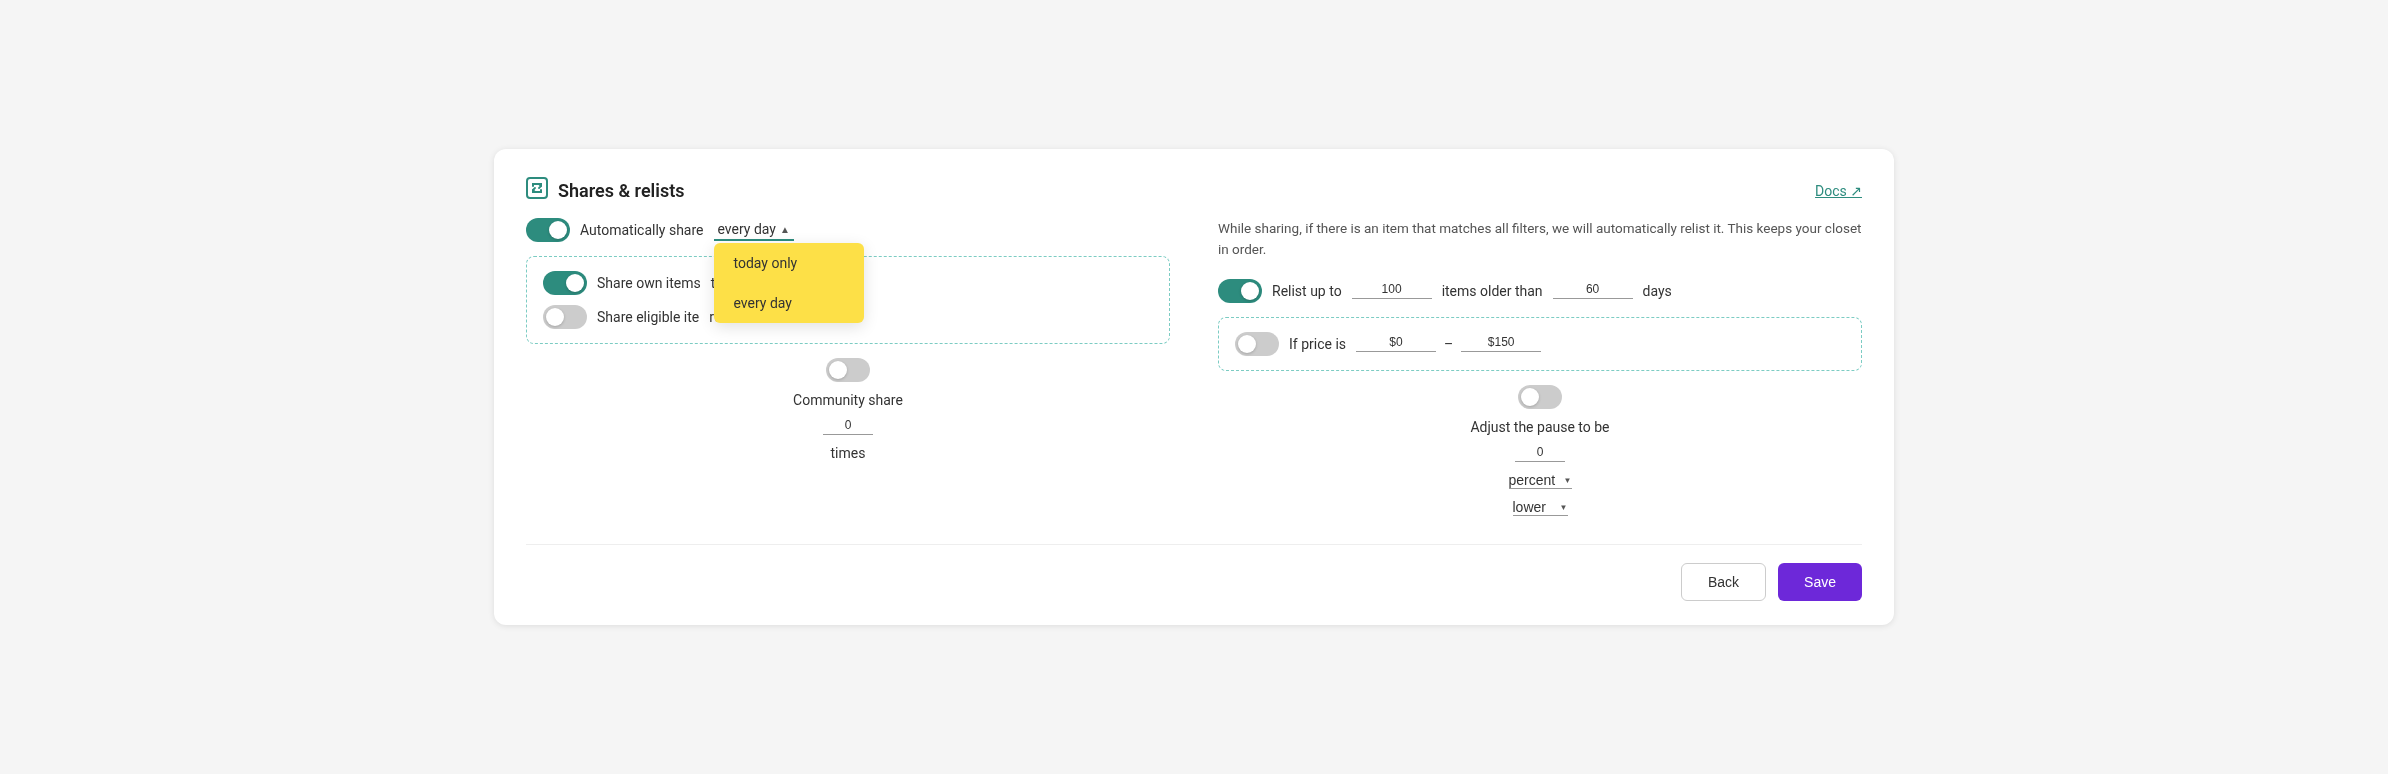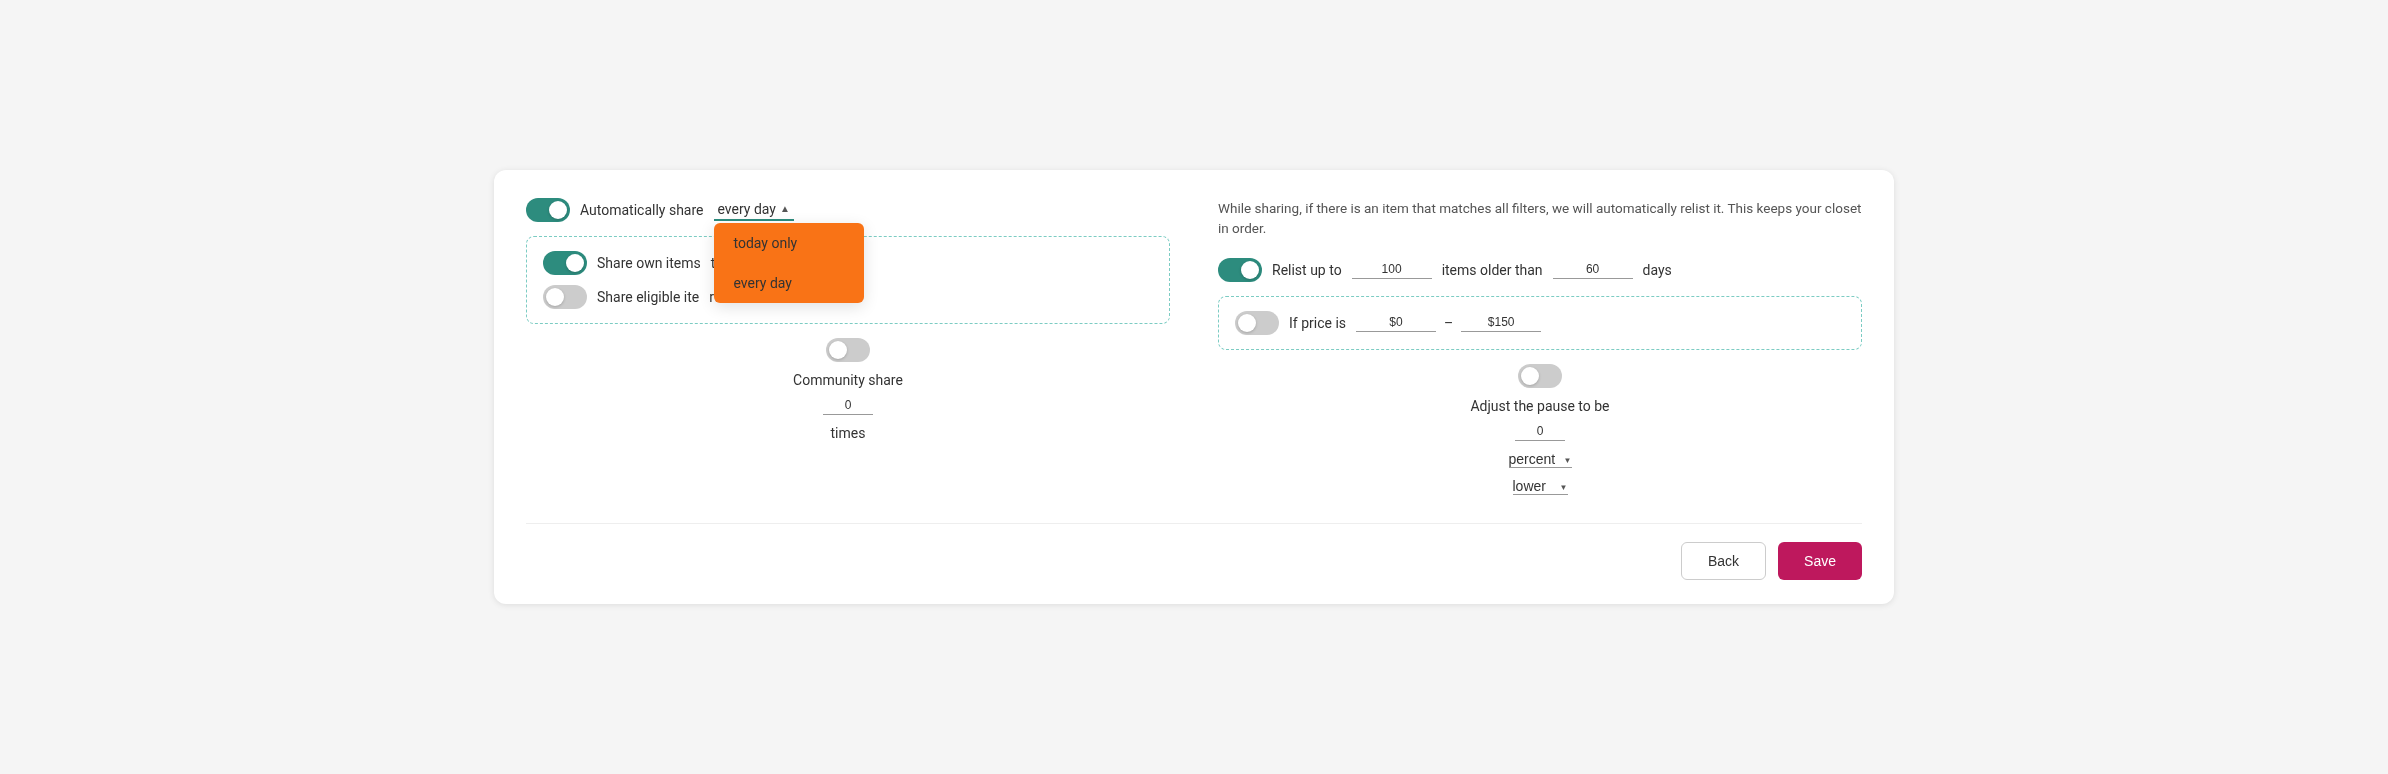--- a/index.html
+++ b/index.html
@@ -114,21 +114,21 @@
     }
     .dropdown-trigger .arrow {
       font-size: 10px;
       color: #555;
     }
     
     .dropdown-menu {
       position: absolute;
       top: calc(100% + 4px);
       left: 0;
-      background: #f97316;
+      background: #fde047;
       border-radius: 6px;
       box-shadow: 0 4px 16px rgba(0,0,0,0.12);
       min-width: 150px;
       z-index: 100;
       overflow: hidden;
     }
     .dropdown-item {
       padding: 12px 20px;
       font-size: 14px;
       color: #333;
@@ -214,40 +214,56 @@
     .btn-back {
       background: #fff;
       border: 1px solid #ccc;
       border-radius: 6px;
       padding: 10px 26px;
       font-size: 14px;
       color: #333;
       cursor: pointer;
     }
     .btn-save {
-      background: #be185d;
+      background: #6d28d9;
       border: none;
       border-radius: 6px;
       padding: 10px 26px;
       font-size: 14px;
       color: #fff;
       cursor: pointer;
       font-weight: 500;
     }
     .price-range {
       display: flex;
       align-items: center;
       gap: 8px;
     }
   </style>
 </head>
 <body>
 
 <div class="page-wrapper">
 
+  <div class="header">
+    <div class="header-left">
+      <span class="header-icon">
+        
+        <svg width="22" height="22" viewBox="0 0 22 22" fill="none" xmlns="http://www.w3.org/2000/svg">
+          <rect x="1" y="1" width="20" height="20" rx="3" stroke="#2d8c7e" stroke-width="2" fill="none"></rect>
+          <path d="M7 9 L7 7 L15 7 L15 9" stroke="#2d8c7e" stroke-width="2" stroke-linecap="round"></path>
+          <path d="M7 13 L7 15 L15 15 L15 13" stroke="#2d8c7e" stroke-width="2" stroke-linecap="round"></path>
+          <path d="M13 7 L15 9 L13 11" stroke="#2d8c7e" stroke-width="1.8" stroke-linecap="round" stroke-linejoin="round" fill="none"></path>
+          <path d="M9 15 L7 13 L9 11" stroke="#2d8c7e" stroke-width="1.8" stroke-linecap="round" stroke-linejoin="round" fill="none"></path>
+        </svg>
+      </span>
+      <span class="header-title">Shares &amp; relists</span>
+    </div>
+    <a class="docs-link">Docs ↗</a>
+  </div>
 
   <div class="two-col">
 
     <div>
 
       <div class="row">
         <div class="toggle-switch">
           <div class="toggle-track on">
             <div class="toggle-thumb"></div>
           </div>

